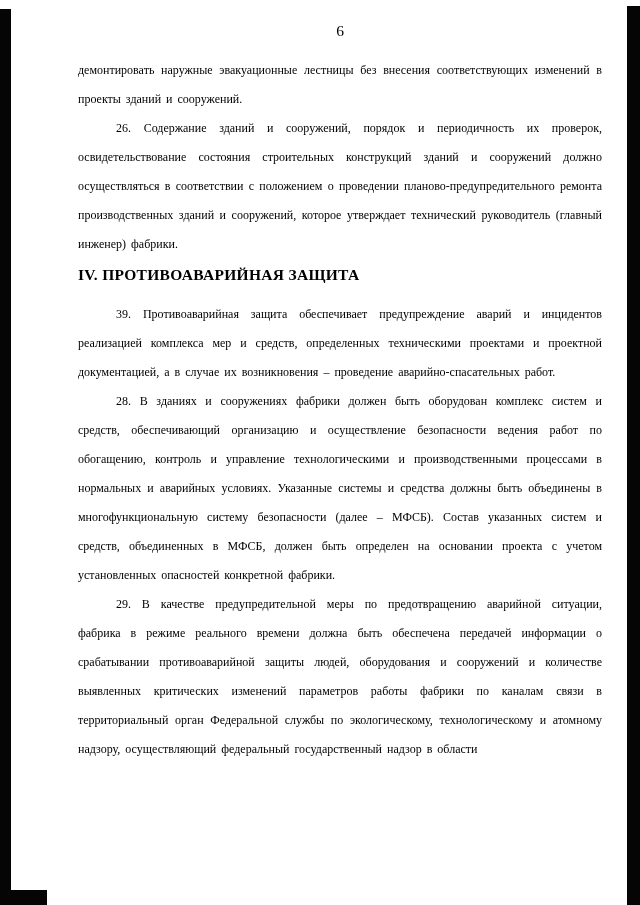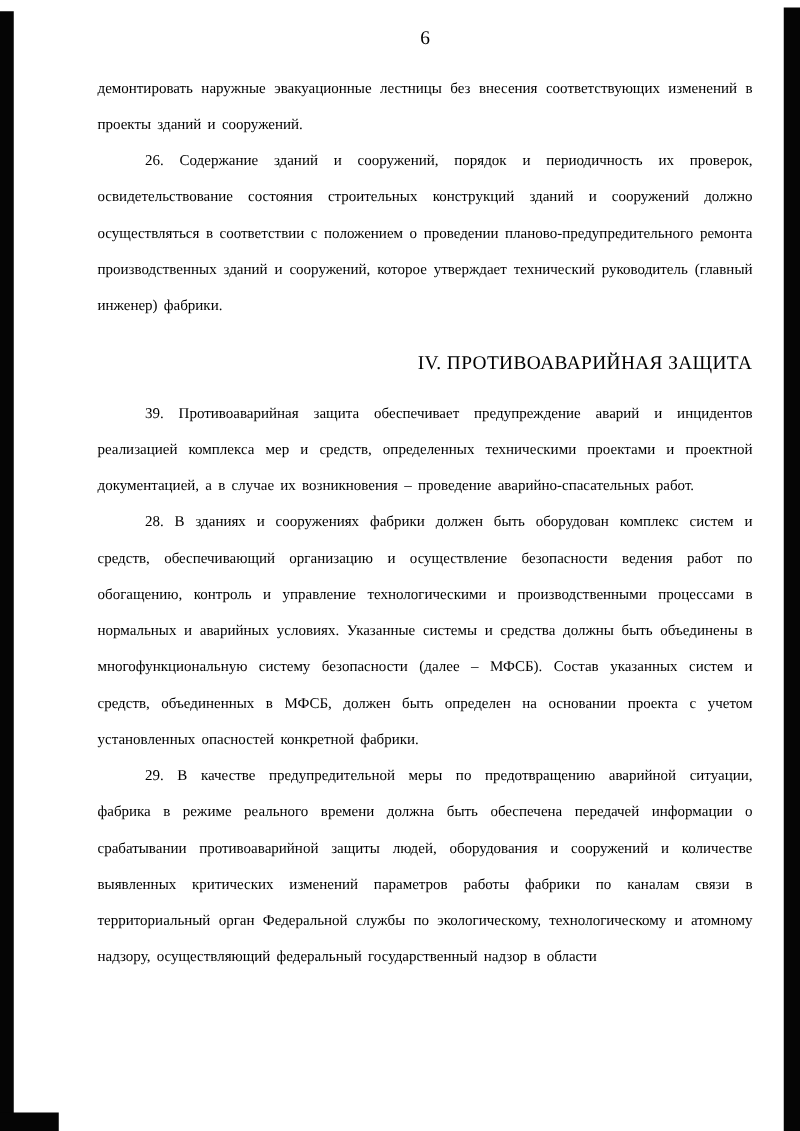--- a/index.html
+++ b/index.html
@@ -57,24 +57,24 @@
     line-height: 29px;
     text-align: justify;
     margin: 0;
     word-spacing: 2px;
   }
   .para.indent {
     text-indent: 38px;
   }
   .heading {
     font-size: 15.5px;
-    font-weight: normal;
-    text-align: right;
+    font-weight: bold;
+    text-align: left;
     line-height: 29px;
-    margin: 17px 0 11px 0;
+    margin: 1px 0 11px 0;
     letter-spacing: 0.3px;
   }
 </style>
 </head>
 <body>
 
 <div class="page">
   <div class="bar-left"></div>
   <div class="bar-right"></div>
   <div class="blob-bottom-left"></div>

